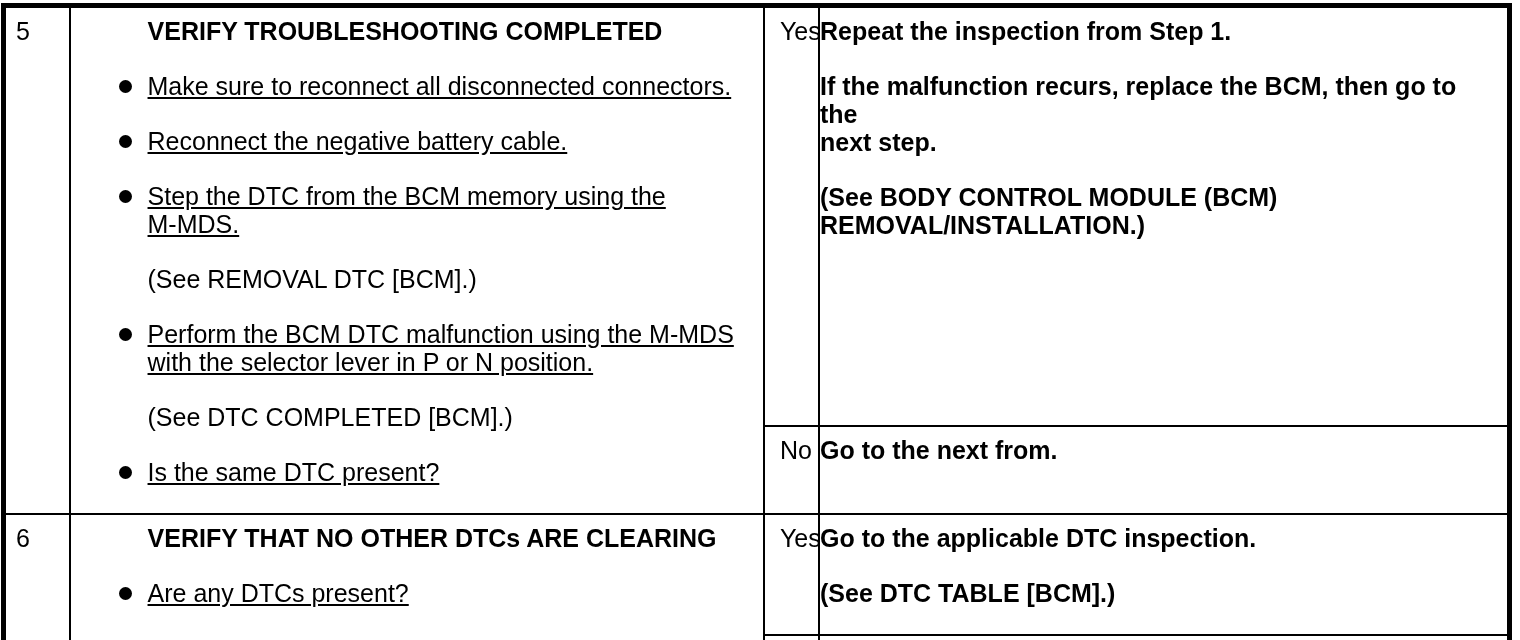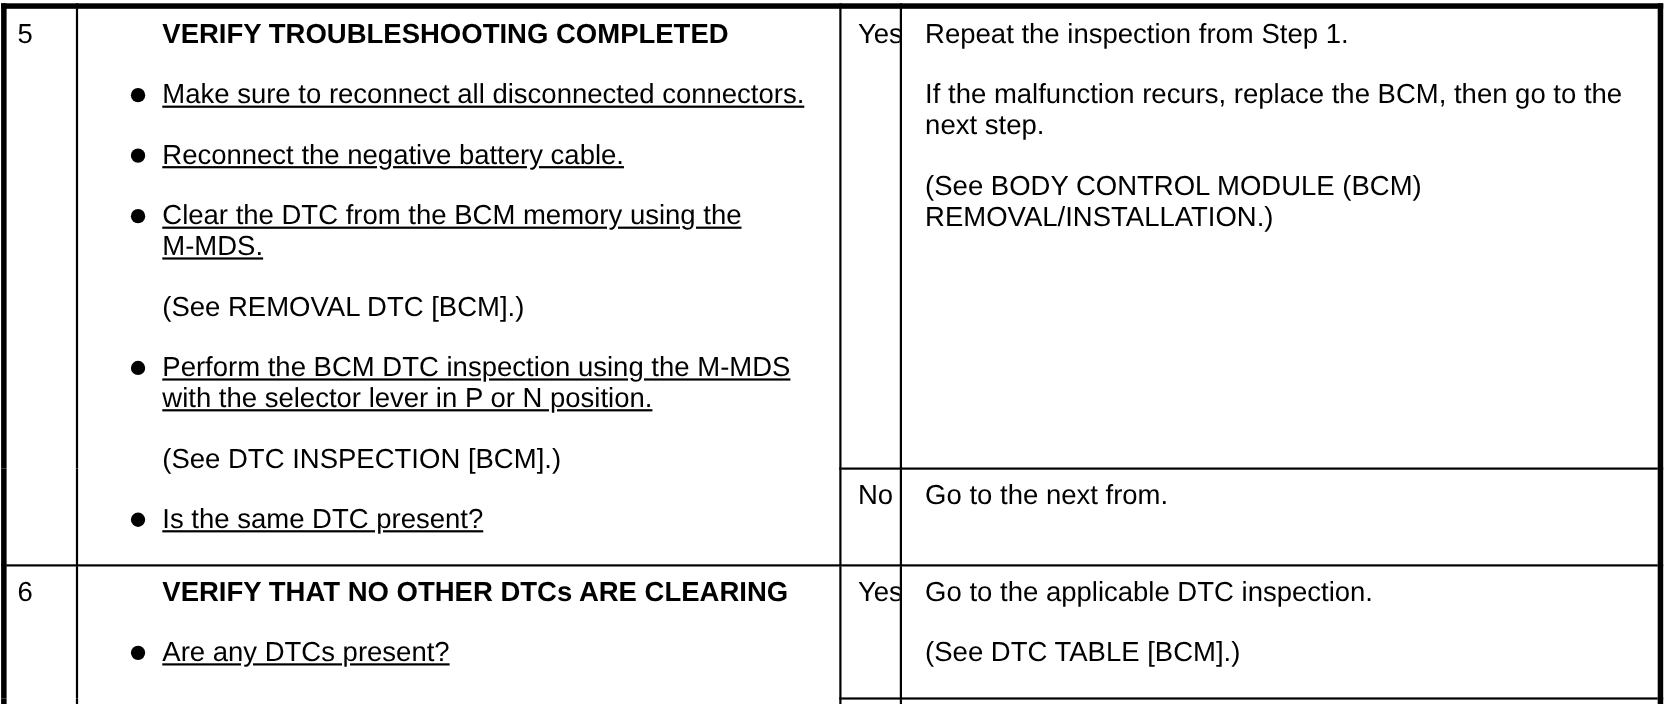--- a/index.html
+++ b/index.html
@@ -35,21 +35,21 @@
   col.c-action { width: 690px; }
 
   tr.r5-yes { height: 400px; }
   tr.r5-no  { height: 84px;  }
   tr.r6-yes { height: 96px;  }
   tr.r6-no  { height: 41px;  }
 
   td.step-cell   { padding: 9px 0 0 10px; }
   td.insp-cell   { padding: 9px 6px 0 0; margin-left: 34px;  }
   td.result-cell { padding: 9px 0 0 15px;  }
-  td.action-cell { padding: 9px 8px 0 21px; }
+  td.action-cell { padding: 9px 8px 0 0; font-weight: bold; }
 
   .insp-title {
     font-weight: bold;
     margin: 0 0 27px 77px;
     white-space: pre-line;
   }
   .item {
     display: flex;
     margin: 0 0 27px 48px;
     text-decoration: underline;
@@ -98,30 +98,30 @@
       <div class="item">
         <span class="dot"></span>
         <span class="item-text">Make sure to reconnect all disconnected connectors.</span>
       </div>
       <div class="item">
         <span class="dot"></span>
         <span class="item-text">Reconnect the negative battery cable.</span>
       </div>
       <div class="item">
         <span class="dot"></span>
-        <span class="item-text">Clear the DTC from the BCM memory using the
+        <span class="item-text">Step the DTC from the BCM memory using the
 M-MDS.</span>
       </div>
       <div class="note">(See REMOVAL DTC [BCM].)</div>
       <div class="item">
         <span class="dot"></span>
-        <span class="item-text">Perform the BCM DTC inspection using the M-MDS
+        <span class="item-text">Perform the BCM DTC malfunction using the M-MDS
 with the selector lever in P or N position.</span>
       </div>
-      <div class="note">(See DTC INSPECTION [BCM].)</div>
+      <div class="note">(See DTC COMPLETED [BCM].)</div>
       <div class="item">
         <span class="dot"></span>
         <span class="item-text">Is the same DTC present?</span>
       </div>
     </td>
     <td class="result-cell">
       <span class="result-label">Yes</span>
     </td>
     <td class="action-cell">
       <div class="para">Repeat the inspection from Step 1.</div>

